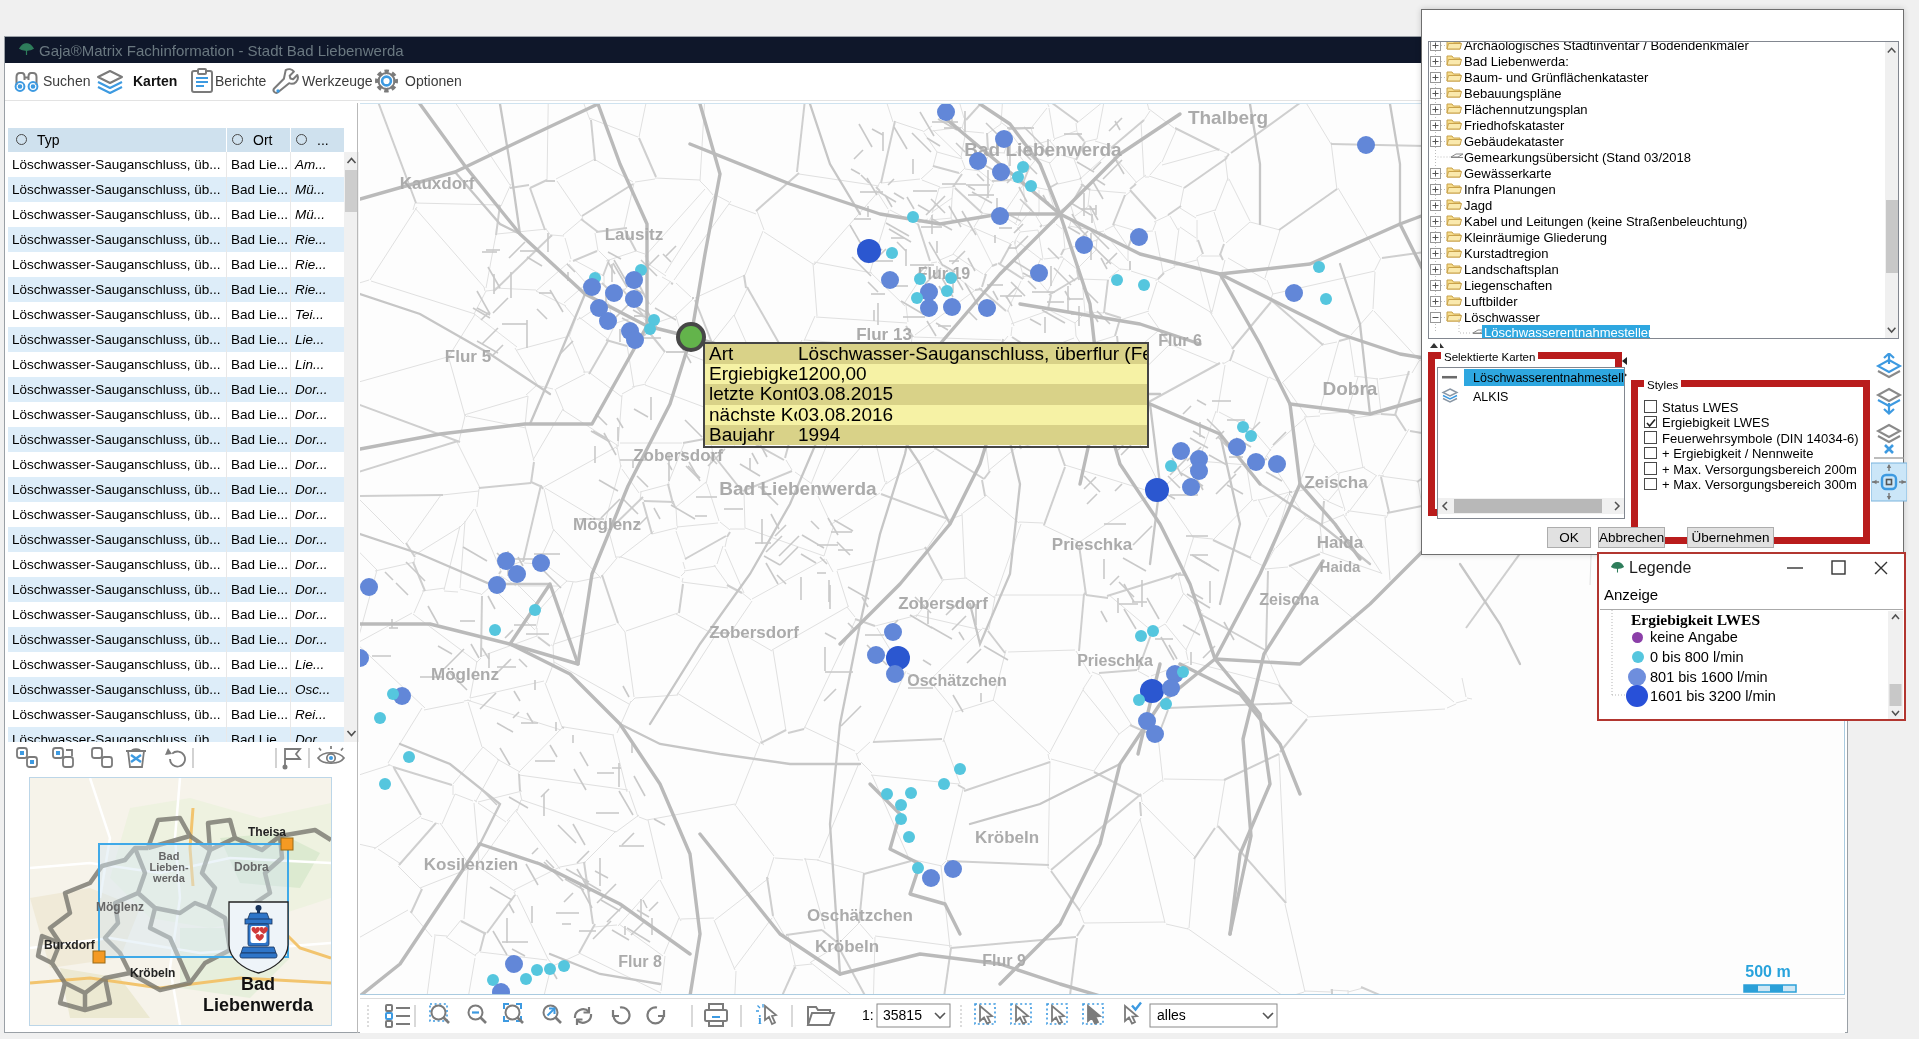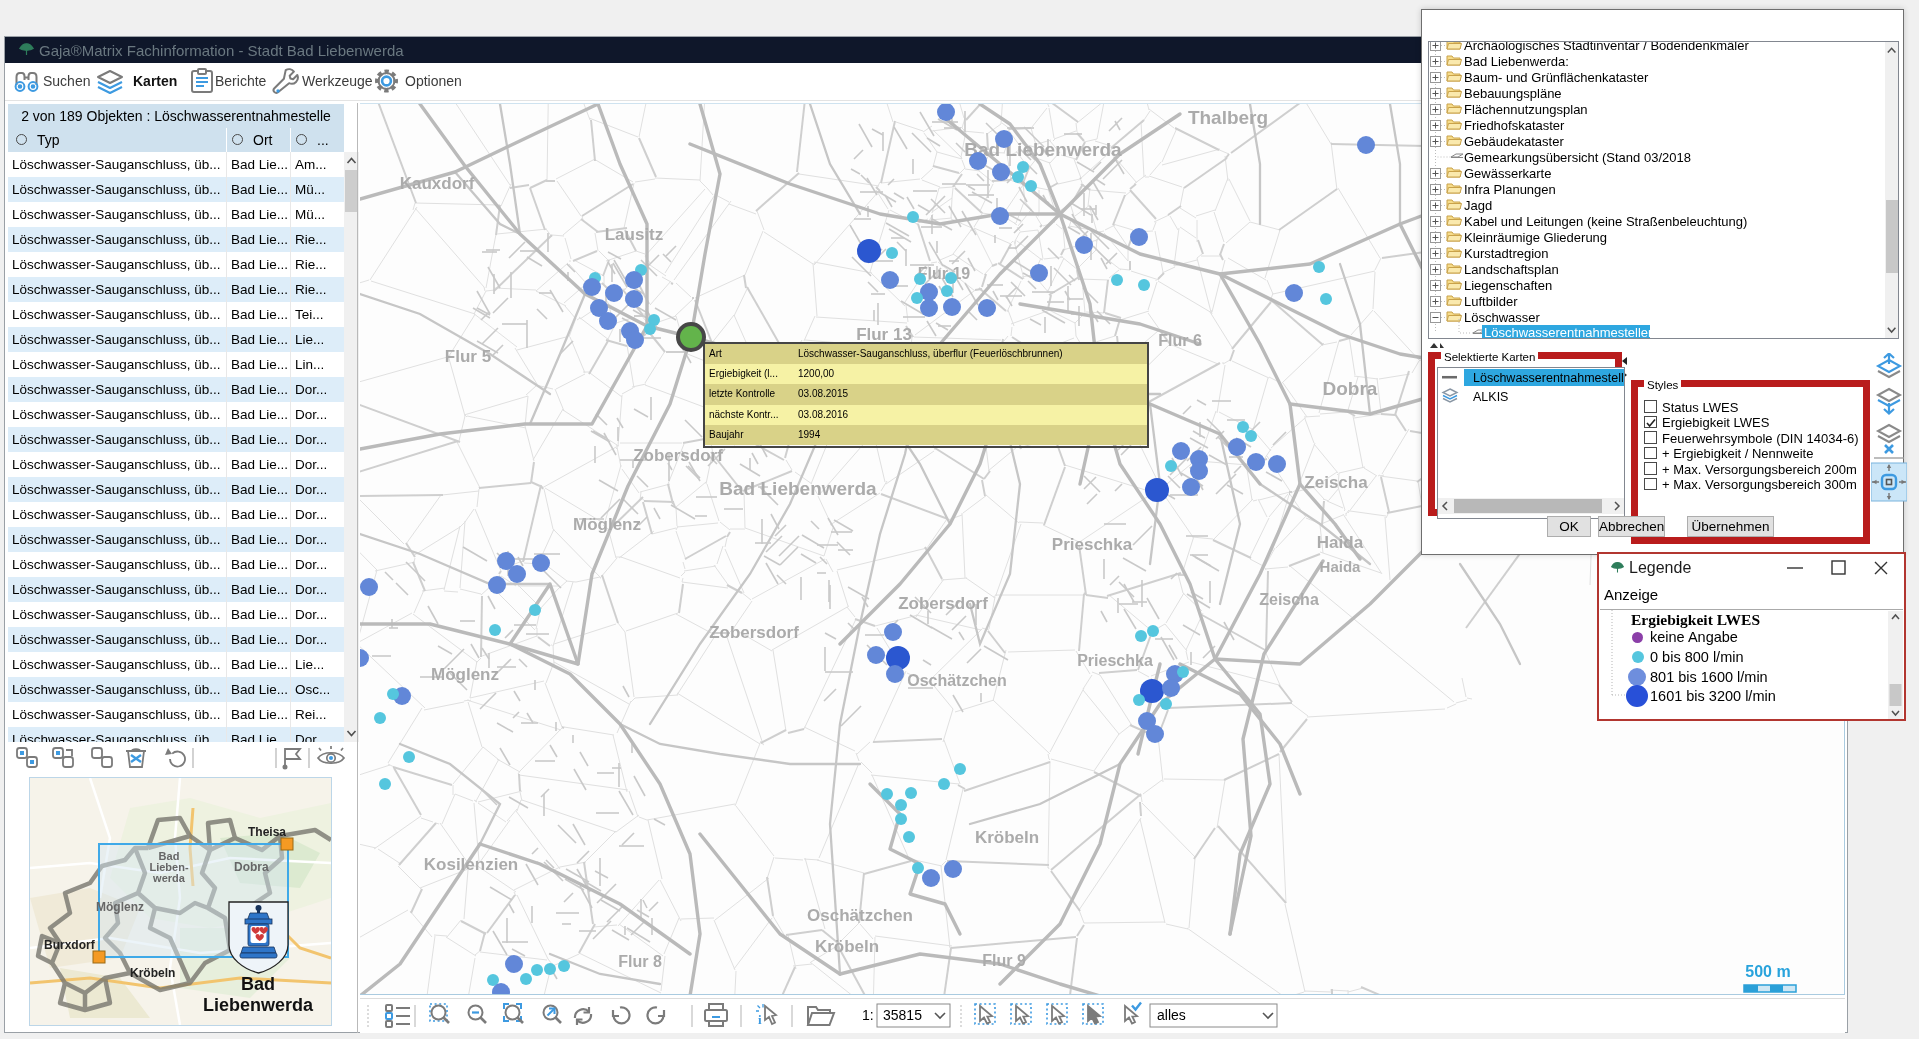--- a/index.html
+++ b/index.html
@@ -11,46 +11,46 @@
 .tblabel{top:10px;color:#3c3c3c;font-size:14px;}
 #leftpanel{left:3px;top:67px;width:354px;height:927px;background:#fff;}
 #tblsummary{left:0;top:0;width:336px;height:24px;background:#cfe1ee;color:#000;font-size:14px;text-align:center;line-height:24px;}
 #tblheader{left:0;top:24px;width:336px;height:24px;background:#cfe1ee;font-size:14px;}
 .hdrcell{position:absolute;top:0;height:24px;line-height:24px;color:#000;}
 .hsep{position:absolute;top:0;width:1px;height:24px;background:#fff;}
 .radio{position:absolute;top:6px;width:11px;height:11px;border:1.4px solid #4a4a4a;border-radius:50%;background:transparent;}
 .row{position:absolute;left:0;width:336px;height:25px;line-height:25px;font-size:13.5px;color:#000;white-space:nowrap;overflow:hidden;}
 .row .c1{position:absolute;left:4px;width:216px;overflow:hidden;display:inline-block;white-space:nowrap;text-overflow:ellipsis;}
 .row .c2{position:absolute;left:223px;}
-.row .c3{position:absolute;left:287px;}
+.row .c3{position:absolute;left:287px;font-style:italic;}
 .rowsep{position:absolute;top:0;width:1px;height:25px;background:#e8e8e8;}
 #vscroll{left:336px;top:48px;width:15px;height:590px;background:#f0f0f0;}
 #seltools{left:0;top:641px;width:354px;height:26px;background:#fff;}
 #minimapbox{left:21px;top:673px;width:303px;height:249px;border:1px solid #bcd6e8;}
 #mapwin{left:360px;top:103px;width:1485px;height:892px;background:#fff;border-right:1px solid #aacbe0;border-bottom:1px solid #aacbe0;border-top:1px solid #cfe3f0;overflow:hidden;}
 #bottombar{left:360px;top:998px;width:1485px;height:35px;background:#fff;}
-#tooltip{left:703px;top:342px;width:446px;height:106px;border:2px solid #454545;font-size:10px;color:#000;}
+#tooltip{left:703px;top:342px;width:446px;height:106px;border:2px solid #454545;font-size:19px;color:#000;}
 .ttrow{position:absolute;left:0;width:442px;height:20.2px;line-height:20.5px;white-space:nowrap;overflow:hidden;}
 .ttd{background:#d9d288;}
 .ttl{background:#f6f2a5;}
 .ttlabel{position:absolute;left:4px;width:88px;overflow:hidden;display:inline-block;white-space:nowrap;}
 .ttval{position:absolute;left:93px;}
 #kmwin{left:1421px;top:9px;width:483px;height:546px;background:#fff;border:1px solid #6e6e6e;box-shadow:0 0 6px rgba(0,0,0,0.18);}
 #kmtitle{left:0;top:0;width:100%;height:29px;background:#fff;}
 #kmtree{left:6px;top:31px;width:471px;height:298px;border:1px solid #828790;background:#fff;overflow:hidden;}
 #kmvscroll{left:456px;top:0px;width:14px;height:296px;background:#f0f0f0;position:absolute;}
 .group{position:absolute;border:7px solid #b91c1c;}
 .grouplabel{position:absolute;top:-8px;left:6px;background:#fff;padding:0 3px;font-size:11.5px;color:#000;}
 #selkarten{left:6px;top:342px;width:194px;height:164px;}
 #styles{left:209px;top:342px;width:239px;height:164px;margin-top:28px;}
 #sellist{position:absolute;left:2px;top:8px;width:188px;height:152px;border:1px solid #828790;background:#fff;}
 .cbrow{position:absolute;left:6px;height:15px;font-size:13px;line-height:15px;color:#000;white-space:nowrap;}
 .cb{position:absolute;left:0;top:0.5px;width:12.5px;height:12.5px;border:1px solid #494949;background:#fff;}
 .cbt{position:absolute;left:18px;top:0;}
-.kmbtn{position:absolute;top:506px;height:21px;background:#e1e1e1;border:1px solid #adadad;font-size:13.5px;color:#000;text-align:center;line-height:19px;}
+.kmbtn{position:absolute;top:517px;height:21px;background:#e1e1e1;border:1px solid #adadad;font-size:13.5px;color:#000;text-align:center;line-height:19px;}
 #legwin{left:1597px;top:552px;width:309px;height:169px;background:#fff;border:2px solid #b23630;}
 #legtitle{left:0;top:0;width:100%;height:28px;}
 #leganzeige{left:0;top:28px;width:100%;height:26px;font-size:15px;color:#000;}
 #legcontent{left:1px;top:55px;width:303px;height:110px;border-top:1px solid #aaa;background:#fff;}
 .legitem{position:absolute;font-size:14.5px;color:#000;white-space:nowrap;}
 .dot{position:absolute;border-radius:50%;}
 </style></head>
 <body>
 
 <div class="abs" id="mainwin">
@@ -93,21 +93,20 @@
 </svg></div>
       <div class="abs tblabel" style="left:297px">Werkzeuge</div>
     <div class="abs" style="left:368px;top:5px"><svg width="27" height="26" viewBox="0 0 27 26">
 <circle cx="13.5" cy="13" r="9.2" fill="none" stroke="#7b7b7b" stroke-width="4.6" stroke-dasharray="4.1,3.1" stroke-dashoffset="2"></circle>
 <circle cx="13.5" cy="13" r="8" fill="none" stroke="#7b7b7b" stroke-width="2"></circle>
 <circle cx="13.5" cy="13" r="4.4" fill="none" stroke="#3d9ae1" stroke-width="2.6"></circle>
 </svg></div>
       <div class="abs tblabel" style="left:400px">Optionen</div>
   </div>
   <div class="abs" id="leftpanel">
-    <div class="abs" id="tblsummary">2 von 189 Objekten : Löschwasserentnahmestelle</div>
     <div class="abs" id="tblheader">
       <div class="hdrcell" style="left:8px"><span class="radio"></span><span style="margin-left:21px">Typ</span></div>
       <div class="hdrcell" style="left:224px"><span class="radio"></span><span style="margin-left:21px">Ort</span></div>
       <div class="hdrcell" style="left:288px"><span class="radio"></span><span style="margin-left:21px">...</span></div>
       <div class="hsep" style="left:218px"></div>
       <div class="hsep" style="left:282px"></div>
     </div>
     <div class="row" style="top:48px;background:#ffffff;height:25px">
         <span class="c1">Löschwasser-Sauganschluss, üb...</span>
         <span class="c2">Bad Lie...</span>

